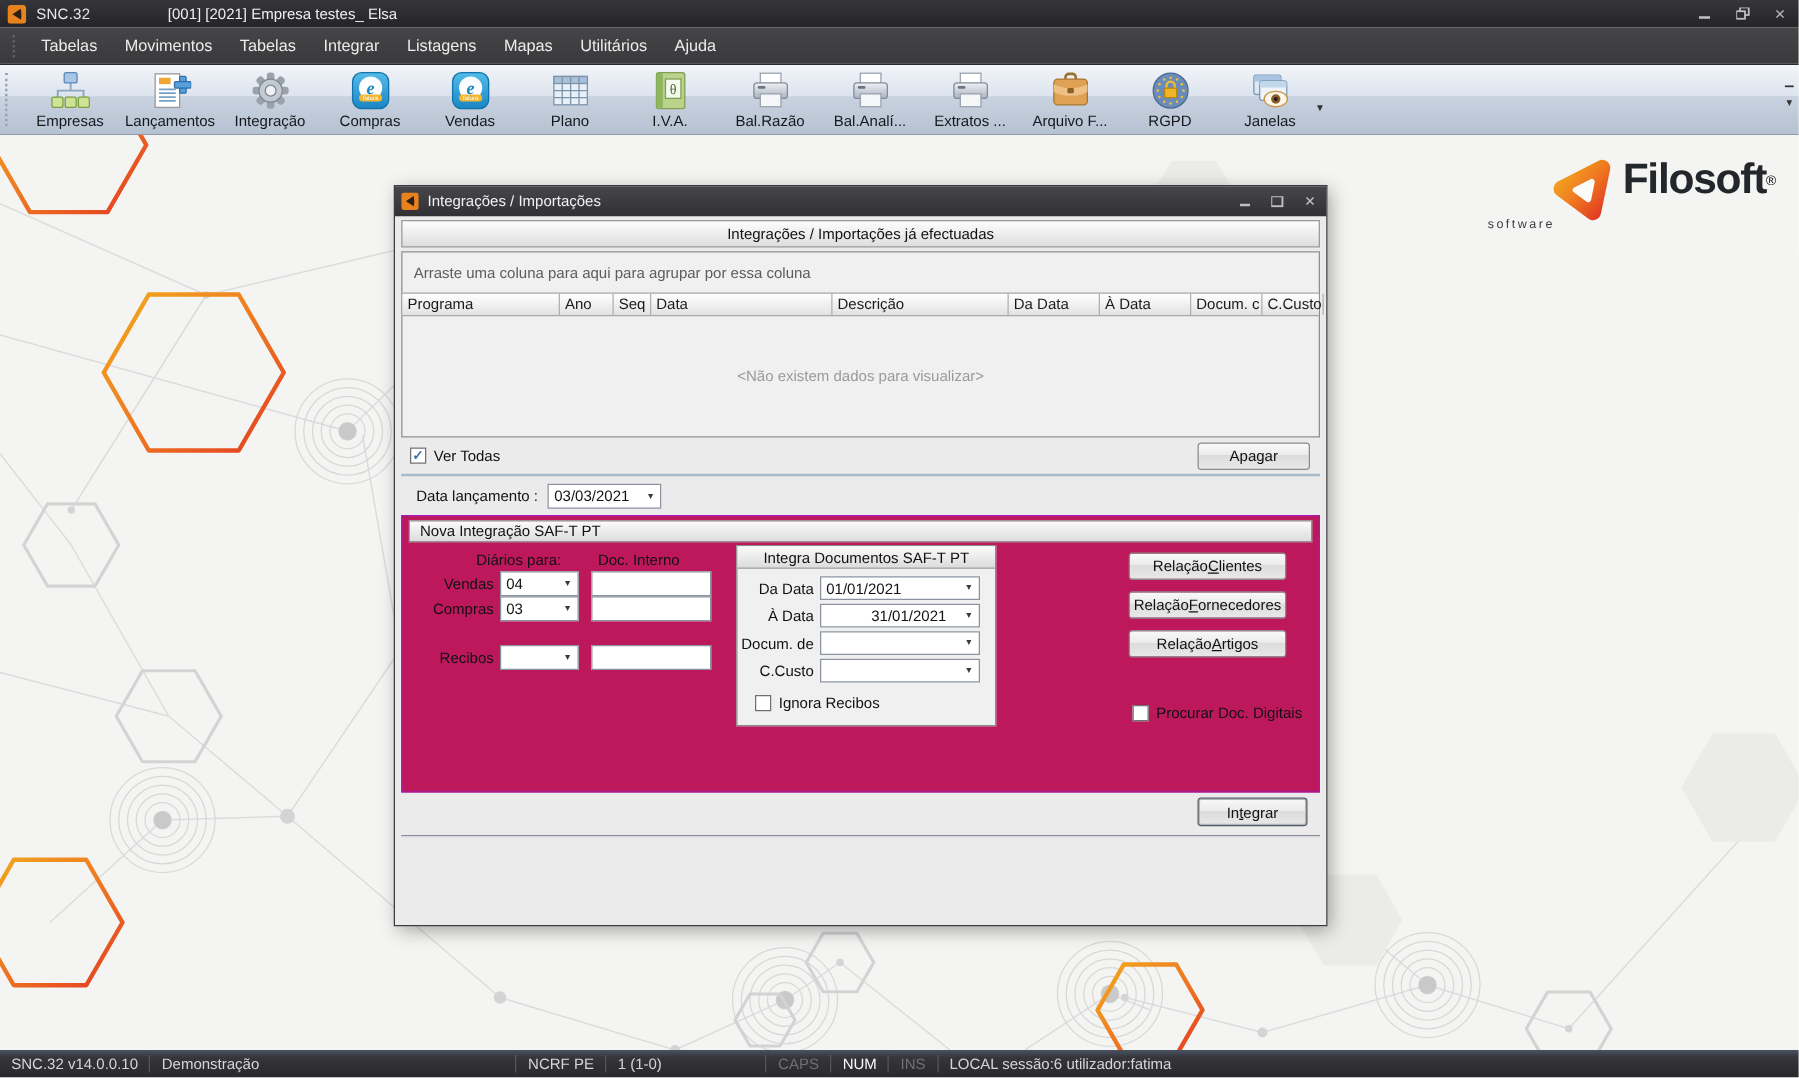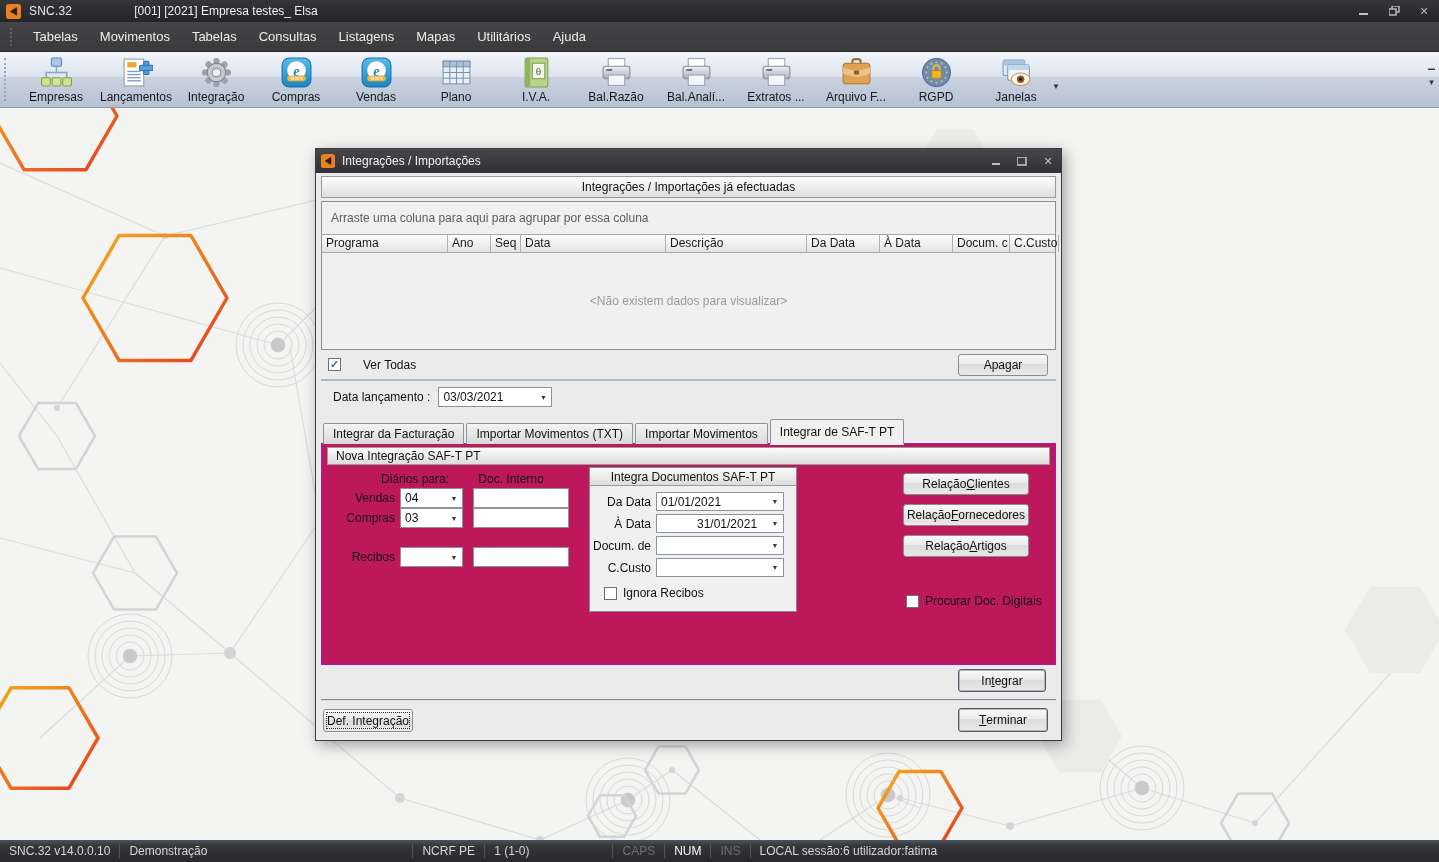--- a/index.html
+++ b/index.html
@@ -50,21 +50,21 @@
   .dlg-body { flex:1; padding:3px 5px 4px 5px; display:flex; flex-direction:column; }
 
   .dlg-header { height:22px; background:linear-gradient(#fdfdfd,#dedede); border:1px solid #9a9a9a; display:flex; align-items:center; justify-content:center; font-size:12px; color:#111; margin-bottom:3px; }
 
   .grid-panel { height:149px; border:1px solid #8f8f8f; background:#f0f0f0; display:flex; flex-direction:column; }
   .grid-hint { height:32px; display:flex; align-items:center; padding-left:9px; font-size:12px; color:#5c5c5c; }
   .grid-cols { height:19px; display:flex; border-top:1px solid #a8a8a8; border-bottom:1px solid #a8a8a8; background:linear-gradient(#ffffff,#e2e2e2); }
   .gcol { border-right:1px solid #b0b0b0; font-size:12px; color:#1a1a1a; padding:1px 3px 0 4px; overflow:hidden; white-space:nowrap; }
   .grid-empty { flex:1; display:flex; align-items:center; justify-content:center; font-size:12px; color:#9a9a9a; }
 
-  .row-vertodas { height:31px; display:flex; align-items:center; padding:0 8px 0 7px; border-bottom:2px solid #a9bac9; position:relative;gap:16px; }
+  .row-vertodas { height:31px; display:flex; align-items:center; padding:0 8px 0 7px; border-bottom:2px solid #a9bac9; position:relative; }
   .row-datalanc { height:32px; display:flex; align-items:center; padding-left:12px; }
 
   .cb { width:13px; height:13px; background:#fff; border:1px solid #707070; display:inline-flex; align-items:center; justify-content:center; font-size:11px; color:#3f71ad; font-weight:bold; margin-right:6px; flex:0 0 auto; }
   .cb.checked::before { content:"✓"; margin-top:-1px; }
   .cb-label { font-size:12px; color:#111; }
 
   .btn { background:linear-gradient(#f9f9f9,#ebebeb 45%,#dcdcdc 46%,#e8e8e8); border:1px solid #8c8c8c; border-radius:3px; font-size:12px; color:#111; display:flex; align-items:center; justify-content:center; font-family:"Liberation Sans",sans-serif; }
   .btn-default { border-color:#555a60; box-shadow:inset 0 0 0 1px #aeb6c0; }
   .btn-apagar { position:absolute; right:8px; top:4px; width:90px; height:22px; }
   .focus-dotted { outline:1px dotted #2a2a2a; outline-offset:-4px; }
@@ -141,21 +141,21 @@
           </svg>
         </span>
       <span class="winbtn">✕</span>
     </div>
   </div>
 
   <div class="menubar" id="menubar">
       <div class="menu-item">Tabelas</div>
       <div class="menu-item">Movimentos</div>
       <div class="menu-item">Tabelas</div>
-      <div class="menu-item">Consultas</div>
+      <div class="menu-item">Integrar</div>
       <div class="menu-item">Listagens</div>
       <div class="menu-item">Mapas</div>
       <div class="menu-item">Utilitários</div>
       <div class="menu-item">Ajuda</div>
     </div>
 
   <div class="toolbar">
     <span class="tb-grip"></span>
     <div style="display:flex" id="toolbar-items">
         <div class="tb-item">
@@ -441,20 +441,30 @@
           <polygon points="177.0,465.0 156.0,501.4 114.0,501.4 93.0,465.0 114.0,428.6 156.0,428.6" stroke="#d3d3d3" stroke-width="2.5"></polygon>
           <polygon points="699.0,662.0 685.5,685.4 658.5,685.4 645.0,662.0 658.5,638.6 685.5,638.6" stroke="#d3d3d3" stroke-width="2.5"></polygon>
           <polygon points="636.0,708.0 624.0,728.8 600.0,728.8 588.0,708.0 600.0,687.2 624.0,687.2" stroke="#d3d3d3" stroke-width="2.5"></polygon>
           <polygon points="1122.0,628.0 1101.0,664.4 1059.0,664.4 1038.0,628.0 1059.0,591.6 1101.0,591.6" fill="#ebebea" stroke="none"></polygon>
           <polygon points="1445.0,522.0 1420.0,565.3 1370.0,565.3 1345.0,522.0 1370.0,478.7 1420.0,478.7" fill="#ebebea" stroke="none"></polygon>
           <polygon points="991.0,52.0 973.0,83.2 937.0,83.2 919.0,52.0 937.0,20.8 973.0,20.8" fill="#ebebea" stroke="none"></polygon>
           <polygon points="1289.0,715.0 1272.0,744.4 1238.0,744.4 1221.0,715.0 1238.0,685.6 1272.0,685.6" stroke="#d3d3d3" stroke-width="2.5"></polygon>
         </g>
     </svg>
 
+    <div class="brand">
+      <svg class="brand-tri" viewBox="0 0 56 56">
+        <path d="M10 27 L45 9 L37 47 Z" fill="url(#hexOrange)" stroke="url(#hexOrange)" stroke-width="14" stroke-linejoin="round"></path>
+        <path d="M22 28 L36 21 L33 36 Z" fill="#fbfbfa" stroke="#fbfbfa" stroke-width="5" stroke-linejoin="round"></path>
+      </svg>
+      <div class="brand-textwrap">
+        <div><span class="brand-name">Filosoft</span><span class="brand-reg">®</span></div>
+      </div>
+      <div class="brand-tag" style="position:absolute; left:2px; top:50px;">software</div>
+    </div>
 
     <div class="dialog">
       <div class="dlg-titlebar">
         <span class="appicon">
           <svg viewBox="0 0 16 16">
               <rect width="16" height="16" rx="3" fill="#e8821e"></rect>
               <path d="M11.3 3.2 4.2 7.9l7.3 4.6c.6-2.8.5-6.3-.2-9.3z" fill="#2b2018"></path>
             </svg>
         </span>
         <span>Integrações / Importações</span>
@@ -492,32 +502,26 @@
         </div>
 
         <div class="row-vertodas">
           <span class="cb checked" id="cb-vertodas"></span>
           <span class="cb-label">Ver Todas</span>
           <button class="btn btn-apagar">Apagar</button>
         </div>
 
         <div class="row-datalanc">
           <span class="lbl">Data lançamento :</span>
-          <span class="combo" style="width:114px; margin-left:8px;">
+          <span class="combo" style="width:91px; margin-left:8px;">
             <span class="val">03/03/2021</span>
             <span class="arrow">▼</span>
           </span>
         </div>
 
-        <div class="tabs" id="tabs">
-            <div class="tab">Integrar da Facturação</div>
-            <div class="tab">Importar Movimentos (TXT)</div>
-            <div class="tab">Importar Movimentos</div>
-            <div class="tab active">Integrar de SAF-T PT</div>
-          </div>
 
         <div class="tab-panel">
           <div class="section-hdr">Nova Integração SAF-T PT</div>
           <div class="lbl lbl-diarios">Diários para:</div>
           <div class="lbl lbl-docint">Doc. Interno</div>
           <div id="diario-rows">
               <div class="drow" style="top: 44px;">
                 <span class="dlabel">Vendas</span>
                 <span class="combo" style="width: 63px;">
                   <span class="val">04</span>
@@ -590,24 +594,20 @@
           <div class="proc-cb">
             <span class="cb"></span>
             <span class="cb-label">Procurar Doc. Digitais</span>
           </div>
         </div>
 
         <div class="row-integrar">
           <button class="btn btn-default btn-integrar" id="btn-integrar">In<u>t</u>egrar</button>
         </div>
 
-        <div class="dlg-footer">
-          <button class="btn btn-def focus-dotted">Def. Integração</button>
-          <button class="btn btn-default btn-term" id="btn-terminar"><u>T</u>erminar</button>
-        </div>
       </div>
     </div>
   </div>
 
   <div class="statusbar" id="statusbar">
       <span class="st-item">SNC.32  v14.0.0.10</span>
       <span class="st-sep"></span>
       <span class="st-item">Demonstração</span>
       <span style="width: 196px;"></span>
       <span class="st-sep"></span>

